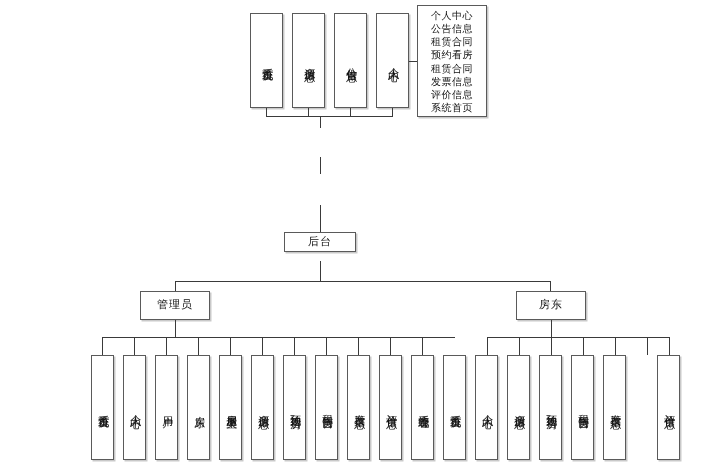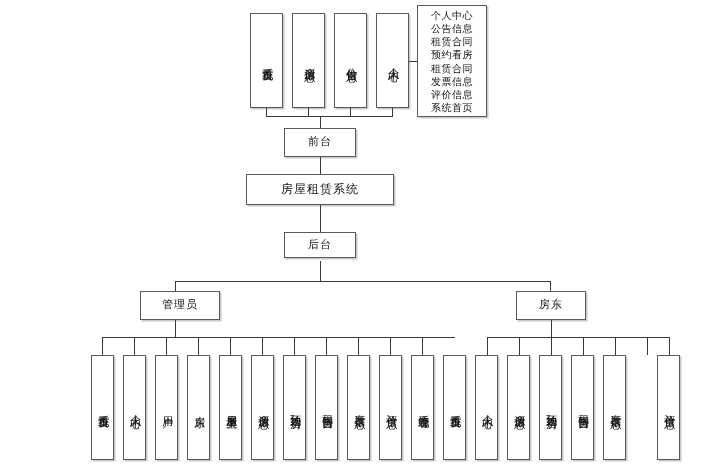--- a/index.html
+++ b/index.html
@@ -53,36 +53,34 @@
 
   <div class="line v" style="left:266px;top:108px;height:8px;"></div>
   <div class="line v" style="left:308px;top:108px;height:8px;"></div>
   <div class="line v" style="left:350px;top:108px;height:8px;"></div>
   <div class="line v" style="left:392px;top:108px;height:8px;"></div>
 
   <div class="line h" style="left:266px;top:116px;width:127px;"></div>
 
   <div class="line v" style="left:320px;top:116px;height:12px;"></div>
 
-  <div class="box shadow hbox" style="left:284px;top:128px;width:72px;height:29px;">前台</div>
 
   <div class="line v" style="left:320px;top:157px;height:17px;"></div>
 
-  <div class="box shadow hbox" style="left:246px;top:174px;width:148px;height:31px;font-size:12px;">房屋租赁系统</div>
 
   <div class="line v" style="left:320px;top:205px;height:27px;"></div>
 
-  <div class="box shadow hbox" style="left:284px;top:232px;width:72px;height:26px;">后台</div>
+  <div class="box shadow hbox" style="left:284px;top:232px;width:72px;height:20px;">后台</div>
 
   <div class="line v" style="left:320px;top:261px;height:20px;"></div>
   <div class="line h" style="left:175px;top:281px;width:376px;"></div>
   <div class="line v" style="left:175px;top:281px;height:10px;"></div>
   <div class="line v" style="left:550px;top:281px;height:10px;"></div>
 
-  <div class="box shadow hbox" style="left:140px;top:291px;width:80px;height:29px;text-align:center;">管理员</div>
+  <div class="box shadow hbox" style="left:140px;top:291px;width:70px;height:29px;text-align:center;">管理员</div>
   <div class="box shadow hbox" style="left:516px;top:291px;width:70px;height:29px;">房东</div>
 
   <div class="line v" style="left:175px;top:320px;height:17px;"></div>
   <div class="line h" style="left:102px;top:337px;width:353px;"></div>
 
   <div class="line v" style="left:551px;top:320px;height:17px;"></div>
   <div class="line h" style="left:487px;top:337px;width:182px;"></div>
 
   <div class="line v" style="left:102px;top:337px;height:18px;"></div>
   <div class="line v" style="left:134px;top:337px;height:18px;"></div>

